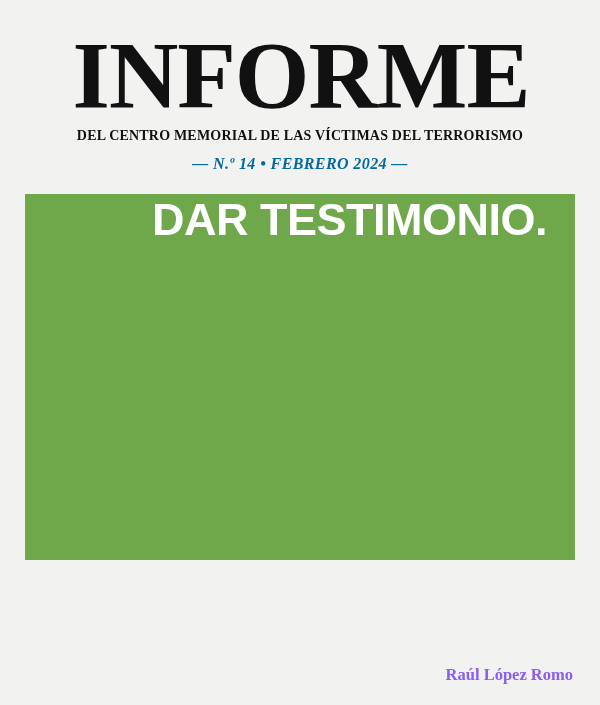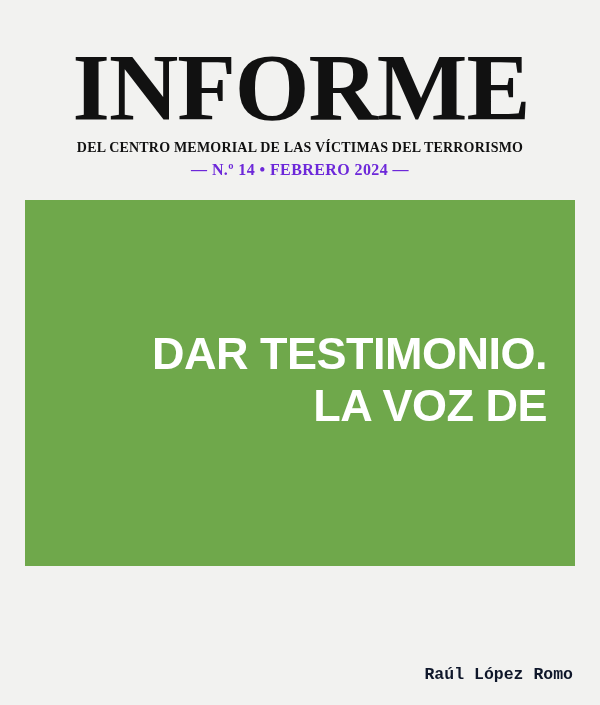--- a/index.html
+++ b/index.html
@@ -16,21 +16,21 @@
   .cover {
     position: relative;
     width: 600px;
     height: 705px;
     background: #f2f2f0;
     box-sizing: border-box;
   }
 
   
   .masthead {
-    padding-top: 44px;
+    padding-top: 32px;
     text-align: center;
   }
   .masthead-title {
     font-family: "Liberation Serif", serif;
     font-weight: bold;
     font-size: 96px;
     line-height: 0.92;
     letter-spacing: -1px;
     color: #111111;
     margin: 0;
@@ -44,35 +44,36 @@
     letter-spacing: 0.2px;
     color: #111111;
     margin: 8px 0 0 0;
     white-space: nowrap;
   }
   .masthead-issue {
     font-family: "Liberation Serif", serif;
     font-weight: bold;
     font-size: 16px;
     letter-spacing: 0.4px;
-    color: #6d28d9;
-    margin: 5px 0 0 0;
+    color: #0369a1;
+    margin: 11px 0 0 0;
     white-space: nowrap;
+    font-style: italic;
   }
 
   
   .title-block {
     margin: 21px 25px 0 25px;
     background: #6fa84b;
     height: 366px;
     box-sizing: border-box;
     display: flex;
     flex-direction: column;
     align-items: flex-end;
-    justify-content: center;
+    justify-content: flex-start;
     padding: 0 28px 6px 8px;
   }
   .title-line {
     color: #ffffff;
     font-family: "Liberation Sans", sans-serif;
     font-weight: bold;
     font-size: 45px;
     line-height: 1.16;
     letter-spacing: -0.5px;
     text-align: right;
@@ -80,41 +81,40 @@
   }
 
   
   .authors {
     position: absolute;
     right: 27px;
     bottom: 18px;
     text-align: right;
   }
   .author {
-    font-family: Liberation Mono, monospace;
+    font-family: Liberation Serif, serif;
     font-weight: bold;
     font-size: 16.5px;
     line-height: 1.45;
-    color: #0f172a;
+    color: #8b5cf6;
     white-space: nowrap;
   }
 </style>
 </head>
 <body>
 
 <div class="cover">
 
   <div class="masthead">
     <h1 class="masthead-title">INFORME</h1>
     <div class="masthead-subtitle">DEL CENTRO MEMORIAL DE LAS VÍCTIMAS DEL TERRORISMO</div>
     <div class="masthead-issue">— N.º 14 • FEBRERO 2024 —</div>
   </div>
 
   <div class="title-block">
     <div class="title-line">DAR TESTIMONIO.</div>
-    <div class="title-line">LA VOZ DE</div>
   </div>
 
   <div class="authors">
     <div class="author">Raúl López Romo</div>
   </div>
 
 </div>
 
 </body></html>

